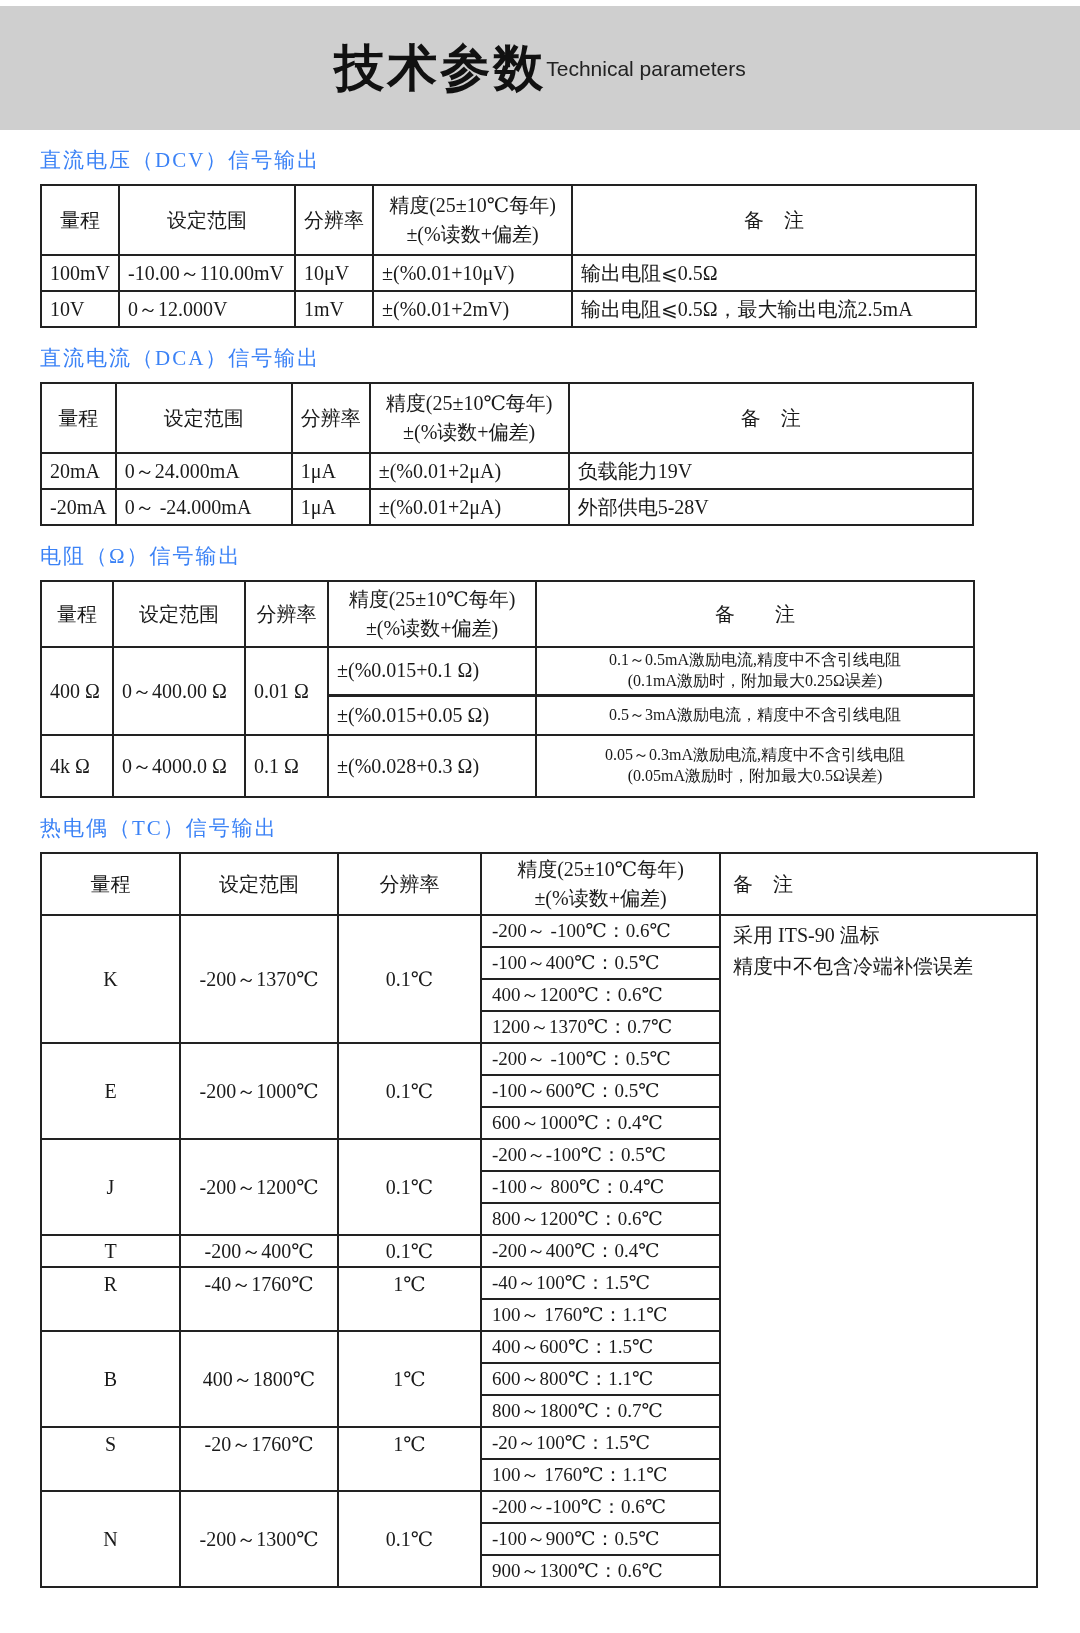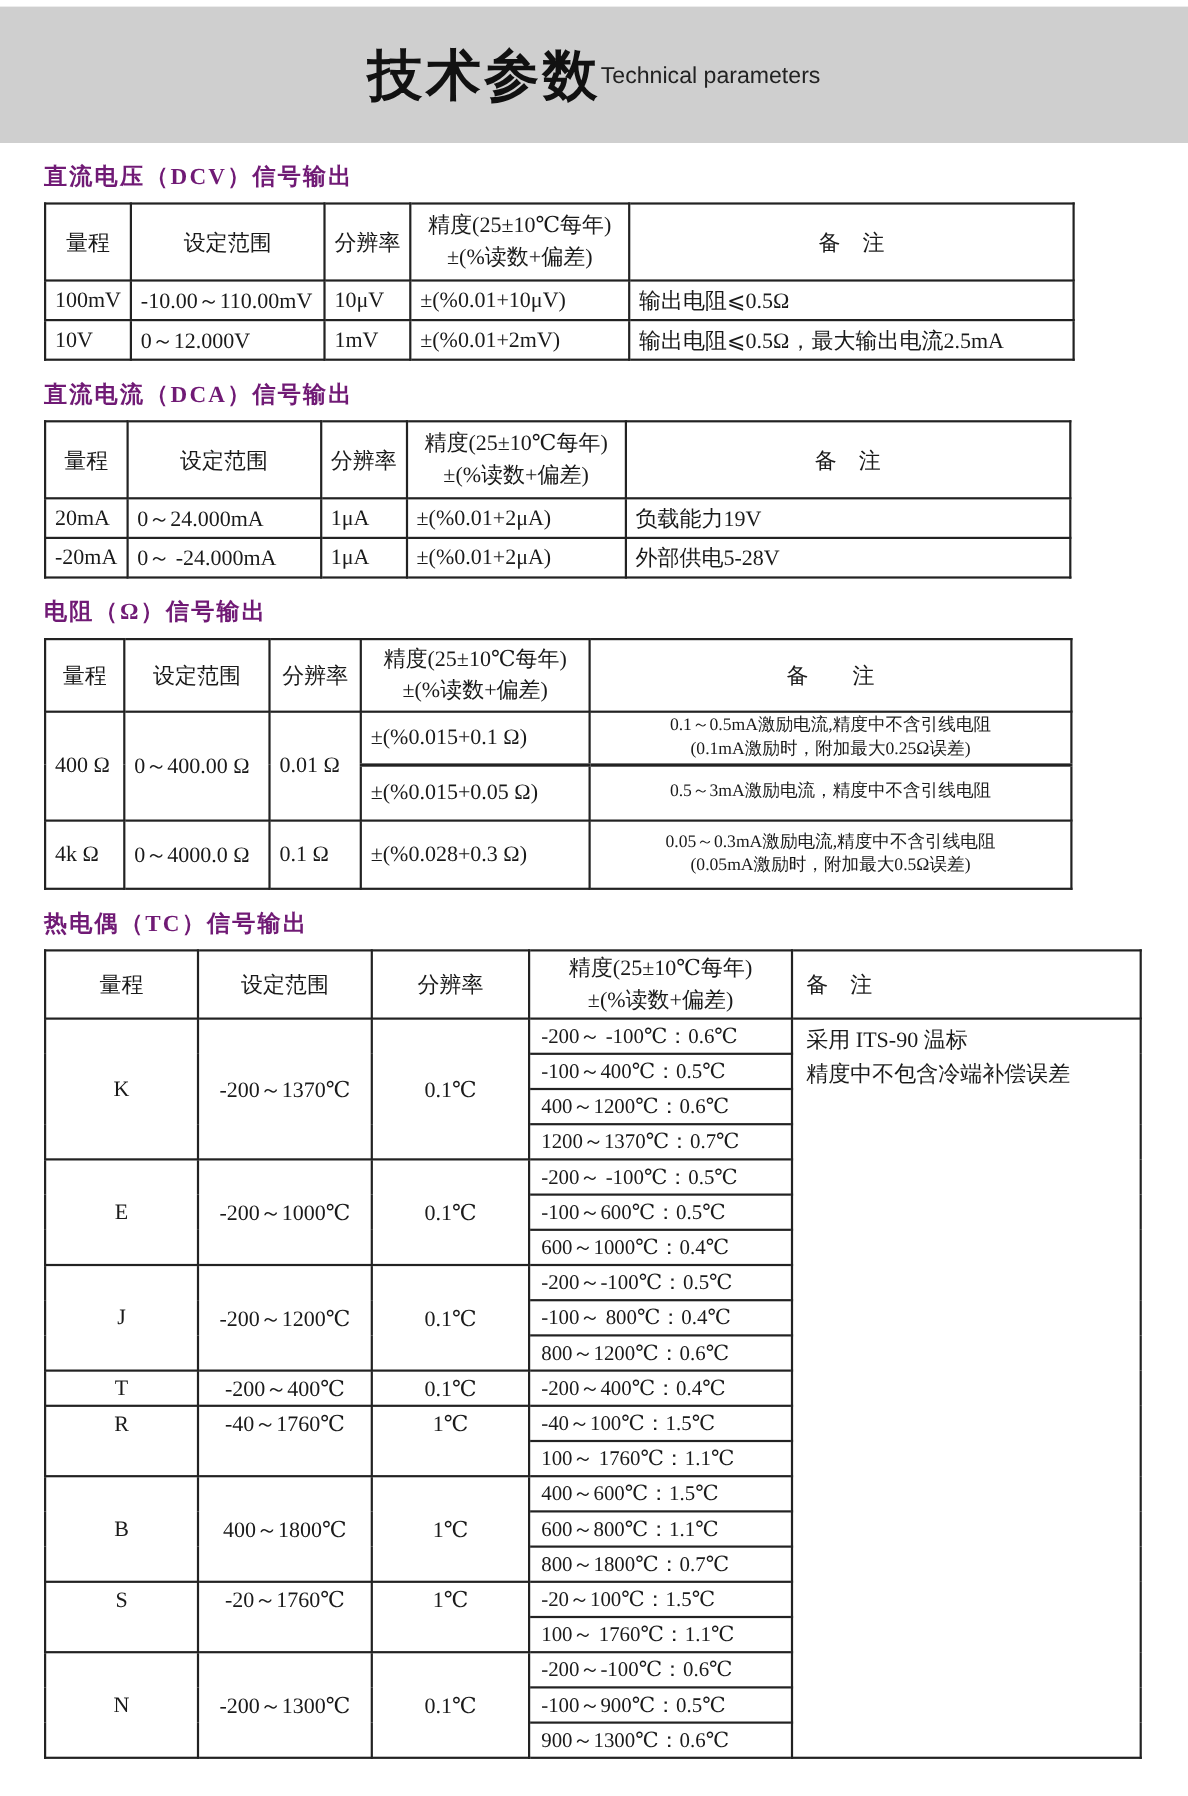--- a/index.html
+++ b/index.html
@@ -16,21 +16,21 @@
   .band .title{
     font-family:"Liberation Sans","DejaVu Sans",sans-serif;
     font-weight:bold;font-size:50px;letter-spacing:3px;color:#111;line-height:1.1;
   }
   .band .subtitle{
     font-family:"Liberation Sans","DejaVu Sans",sans-serif;
     font-size:21px;color:#222;margin-top:2px;
   }
   .content{margin-left:40px;}
   h2.sec{
-    font-size:21px;font-weight:bold;letter-spacing:2px;color:#701a75;
+    font-size:21px;font-weight:normal;letter-spacing:2px;color:#3b82f6;
     margin:16px 0 10px 0;
   }
   table.tbl{
     border-collapse:collapse;table-layout:fixed;
     border:2px solid #222;
     font-size:20px;color:#1a1a1a;
   }
   table.tbl td,table.tbl th{
     border:2px solid #222;
     padding:1px 8px;font-weight:normal;vertical-align:middle;
@@ -42,21 +42,21 @@
   
   .t12 .c1{width:74px;}.t12 .c2{width:176px;}.t12 .c3{width:78px;}
   .t12 .c4{width:199px;}.t12 .c5{width:404px;}
   .t12 tr.hdr{height:70px;}
   .t12 tr.row{height:36px;}
   
   .t3 .c1{width:72px;}.t3 .c2{width:132px;}.t3 .c3{width:83px;}
   .t3 .c4{width:208px;}.t3 .c5{width:438px;}
   .t3 tr.hdr{height:66px;}
   .t3 tr.rA1{height:48px;}
-  .t3 tr.rA2{height:51px;}
+  .t3 tr.rA2{height:40px;}
   .t3 tr.rB{height:62px;}
   .t3 td.note{font-size:16px;line-height:1.3;padding:2px 6px;text-align:center;}
   .t3 tr.rA2 td{border-top:3px solid #222;}
   
   .t4 .c1{width:139px;}.t4 .c2{width:158px;}.t4 .c3{width:143px;}
   .t4 .c4{width:239px;}.t4 .c5{width:317px;}
   .t4 tr.hdr{height:62px;}
   .t4 tr{height:32px;}
   .t4 td,.t4 th{border:none;border-left:2px solid #222;}
   .t4 th{border-bottom:2px solid #222;}

